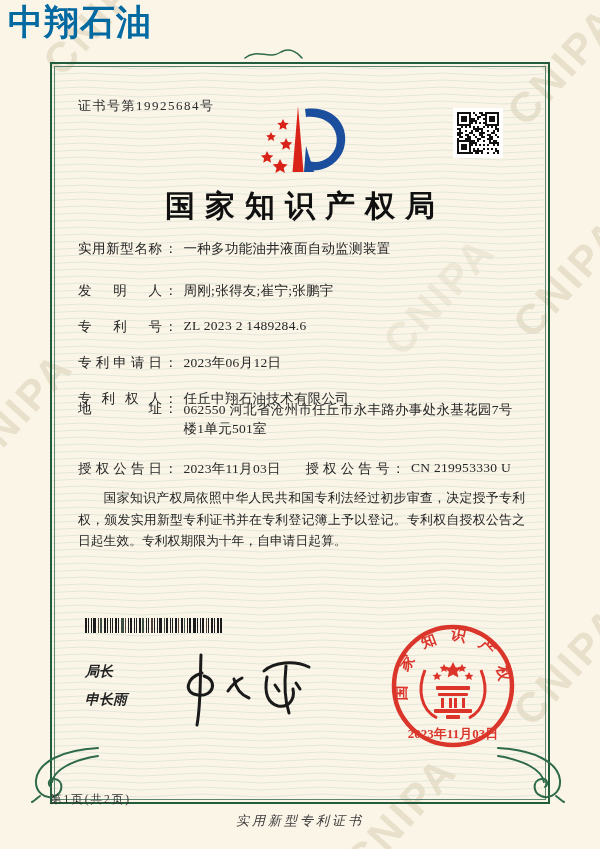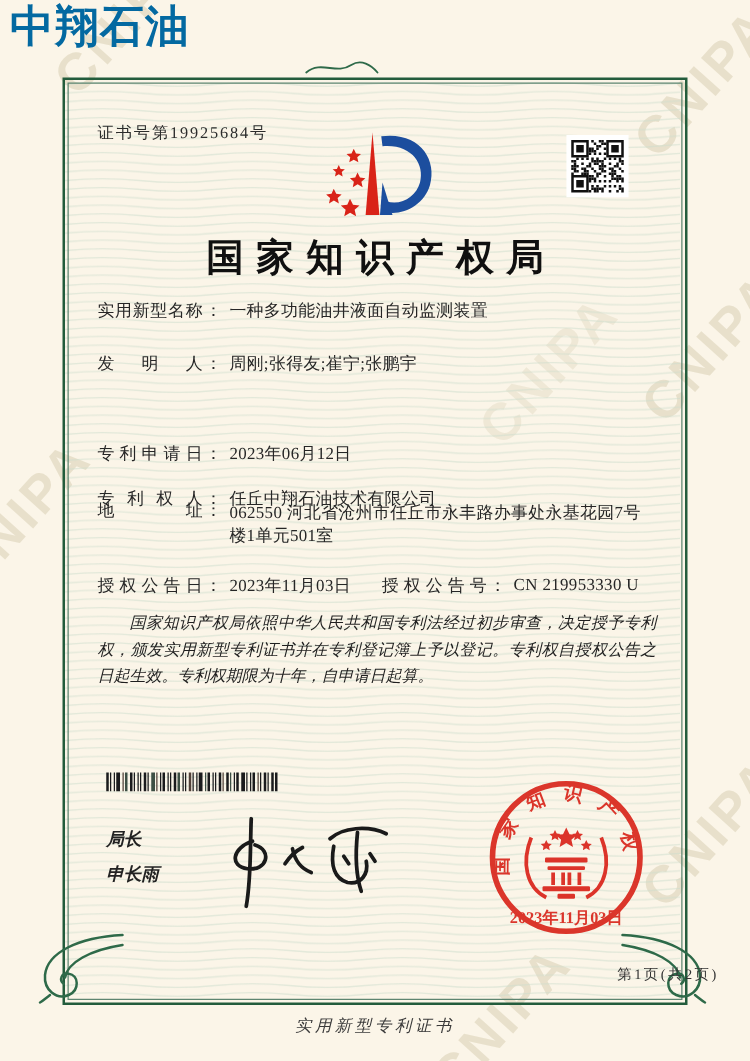--- a/index.html
+++ b/index.html
@@ -29,28 +29,28 @@
   
   .content{left:0;top:0;width:600px;height:849px;z-index:2}
   .certno{left:78px;top:97px;font-size:13px;letter-spacing:1.5px;color:#2c2c2c}
   .title{left:0;top:186px;width:600px;text-align:center;font-size:30px;font-weight:700;letter-spacing:10px;color:#101010;padding-left:10px;box-sizing:border-box}
   .row{position:absolute;left:78px;width:450px;font-size:13.5px;color:#262626}
   .lbl{display:inline-block;width:84px;text-align:justify;text-align-last:justify;vertical-align:top}
   .colon{display:inline-block;margin:0 6px 0 2px;vertical-align:top}
   .val{letter-spacing:.3px}
   .val-block{display:inline-block;width:336px;vertical-align:top;line-height:19px}
   .half{display:inline-block;width:224px;vertical-align:top}
-  .paras{left:78px;top:488px;width:447px;font-size:12.8px;line-height:21.6px;font-style:italic;text-align:justify;color:#1f1f1f}
+  .paras{left:78px;top:488px;width:447px;font-size:12.8px;line-height:21.6px;text-align:justify;color:#1f1f1f}
   .paras p{margin:0;text-indent:2em}
   .barcode{left:85px;top:618px;width:158px;height:15px;display:flex;align-items:stretch}
   .issuer-title{left:85px;top:663px;font-size:14px;font-weight:700;font-style:italic;color:#222}
   .issuer-name{left:85px;top:691px;font-size:14px;font-weight:700;font-style:italic;color:#222}
   .signature{left:168px;top:645px}
   .seal{left:388px;top:622px;z-index:3;opacity:.93;mix-blend-mode:multiply}
-  .pageinfo{left:50px;top:772px;width:525px;text-align:right;font-size:11.5px;letter-spacing:2px;color:#333}
+  .pageinfo{left:50px;top:792px;width:525px;text-align:left;font-size:11.5px;letter-spacing:2px;color:#333}
   .footer-note{left:0;top:812px;width:600px;text-align:center;font-size:13px;font-style:italic;letter-spacing:3px;color:#3a3a3a}
   .qr{left:453px;top:108px}
   .cnipa-logo{left:255px;top:102px}
   .flourish{z-index:1}
   i{display:block}
 </style>
 </head>
 <body>
 
 <span class="wm" style="left:28px;top:-8px">CNIPA</span>
@@ -255,20 +255,23 @@
   </svg>
 
   <div class="abs title">国家知识产权局</div>
 
   <div class="row" style="top:240px">
     <span class="lbl">实用新型名称</span><span class="colon">：</span><span class="val">一种多功能油井液面自动监测装置</span>
   </div>
   <div class="row" style="top:282px">
     <span class="lbl">发明人</span><span class="colon">：</span><span class="val">周刚;张得友;崔宁;张鹏宇</span>
   </div>
+  <div class="row" style="top:318px">
+    <span class="lbl">专利号</span><span class="colon">：</span><span class="val">ZL 2023 2 1489284.6</span>
+  </div>
   <div class="row" style="top:354px">
     <span class="lbl">专利申请日</span><span class="colon">：</span><span class="val">2023年06月12日</span>
   </div>
   <div class="row" style="top:390px">
     <span class="lbl">专利权人</span><span class="colon">：</span><span class="val">任丘中翔石油技术有限公司</span>
   </div>
   <div class="row" style="top:400px">
     <span class="lbl">地址</span><span class="colon">：</span><span class="val val-block">062550 河北省沧州市任丘市永丰路办事处永基花园7号楼1单元501室</span>
   </div>
   <div class="row" style="top:460px">

